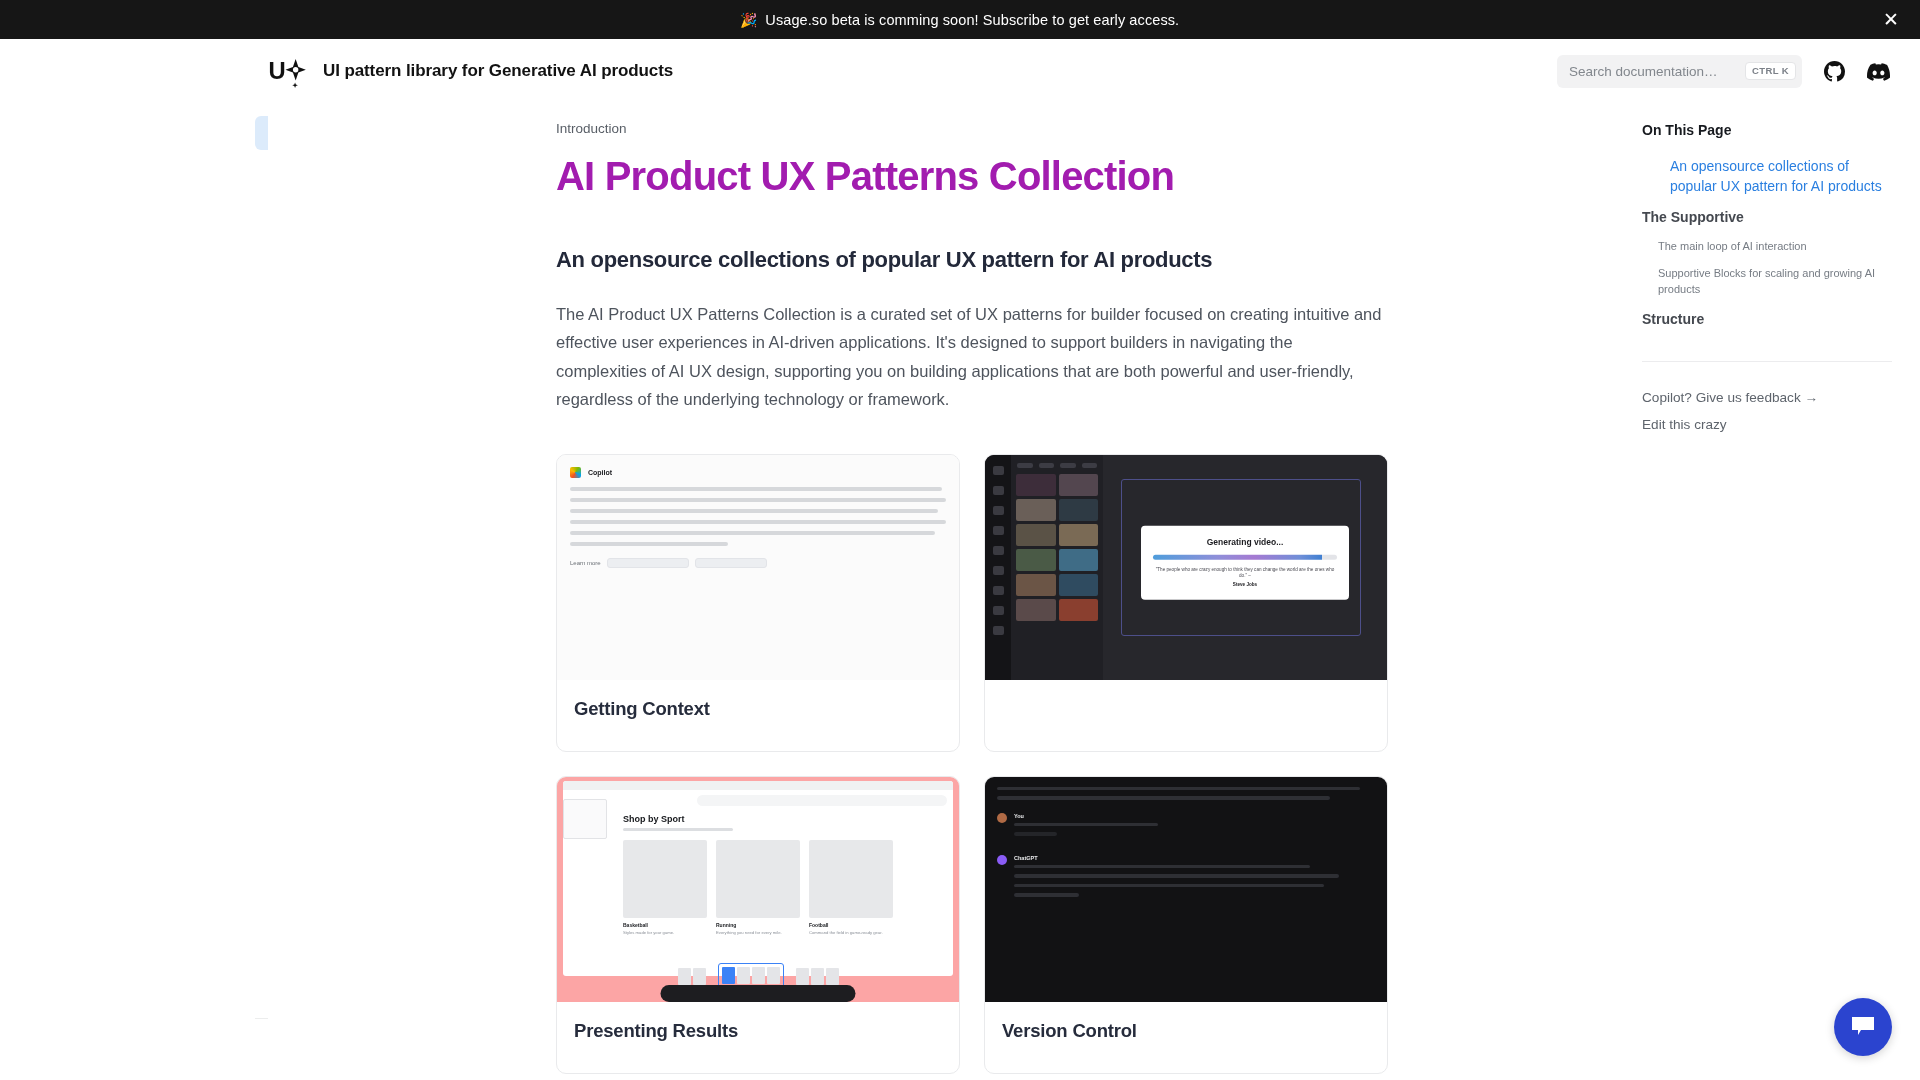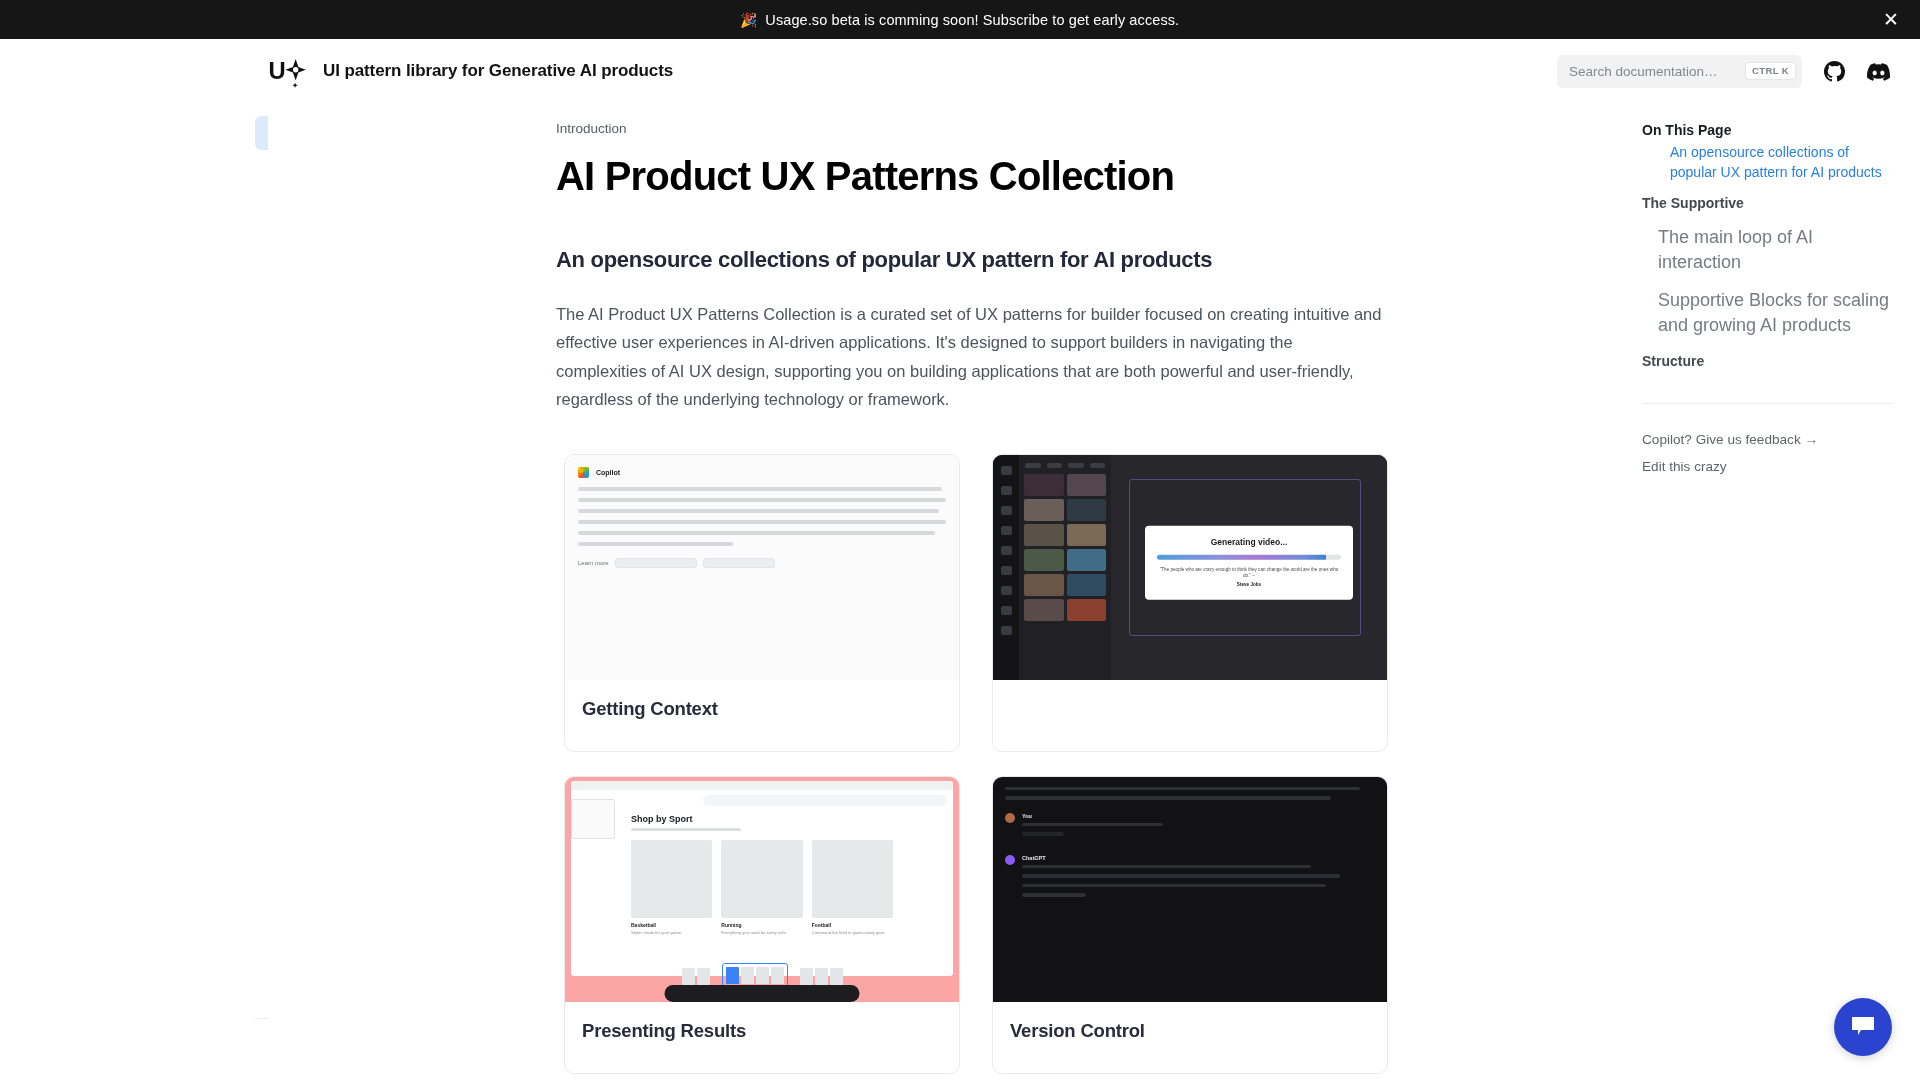--- a/index.html
+++ b/index.html
@@ -94,36 +94,36 @@
     padding-left: 13px; gap: 10px; background: #fff; cursor: pointer;
   }
 
   
   .main {
     flex: 1; padding: 17px 0 0 288px; overflow: hidden; position: relative;
   }
   .main-inner { width: 830px; }
   .breadcrumb { font-size: 13.5px; color: #585e66; margin-bottom: 18px; }
   .page-title {
-    font-size: 40px; font-weight: bold; color: #000000;
+    font-size: 40px; font-weight: bold; color: #a21caf;
     letter-spacing: -.8px; margin-bottom: 48px;
   }
   .h2 {
     font-size: 22px; font-weight: bold; color: #23293a;
     letter-spacing: -.3px; margin-bottom: 27px;
   }
   .para {
     font-size: 16.5px; color: #4e545d; line-height: 1.72; margin-bottom: 40px;
   }
 
   
   .cards { display: grid; grid-template-columns: 404px 404px; gap: 24px; }
   .card {
     border: 1px solid #e9eaec; border-radius: 10px; overflow: hidden;
-    cursor: pointer; background: #fff; display: flex; flex-direction: column; margin-left: 8px;
+    cursor: pointer; background: #fff; display: flex; flex-direction: column;
   }
   .card-thumb { height: 225px; overflow: hidden; position: relative; }
   .card-body { padding: 18px 17px 22px 17px; }
   .card-title {
     font-size: 18.5px; font-weight: bold; color: #262c3c;
     letter-spacing: -.2px; margin-bottom: 9px;
   }
   .card-desc { font-size: 15.5px; color: #676d76; line-height: 1.52; }
 
   
@@ -207,28 +207,28 @@
   .t-gpt { background: #121214; padding: 10px 12px; color: #c8cacd; }
   .gpt-line { height: 3.5px; background: #2e2f34; border-radius: 2px; margin-bottom: 6px; }
   .gpt-msg { display: flex; gap: 7px; margin-top: 13px; }
   .gpt-av { width: 10px; height: 10px; border-radius: 50%; flex: 0 0 10px; }
   .gpt-av.user { background: #b06a45; }
   .gpt-av.bot { background: #8a5cf6; }
   .gpt-name { font-size: 5.5px; font-weight: bold; color: #e9eaec; margin-bottom: 4px; }
 
   
   .toc { width: 250px; flex: 0 0 250px; padding: 18px 0 0 0; margin-right: 28px; }
-  .toc-title { font-size: 14px; font-weight: bold; color: #171a1f; }
+  .toc-title { font-size: 14px; font-weight: bold; color: #171a1f; margin-bottom: 14px; }
   .toc-link {
     font-size: 14px; color: #2a7fe0; line-height: 1.45; cursor: pointer;
     padding: 4px 0 4px 28px;
   }
   .toc-h2 { font-size: 14px; font-weight: bold; color: #44484f; padding: 8px 0 8px 0; cursor: pointer; }
   .toc-h3 {
-    font-size: 18px; color: #767c84; line-height: 1.42; cursor: pointer;
+    font-size: 11px; color: #767c84; line-height: 1.42; cursor: pointer;
     padding: 6px 0 6px 16px;
   }
   .toc-div { border-top: 1px solid #ececee; margin: 26px 0 22px 0; }
   .toc-foot { font-size: 13.6px; color: #5e646c; padding: 6px 0; cursor: pointer; }
 
   
   .chat-fab {
     position: fixed; right: 28px; bottom: 24px; width: 58px; height: 58px;
     border-radius: 50%; background: #2b44cf; cursor: pointer;
     display: flex; align-items: center; justify-content: center;

